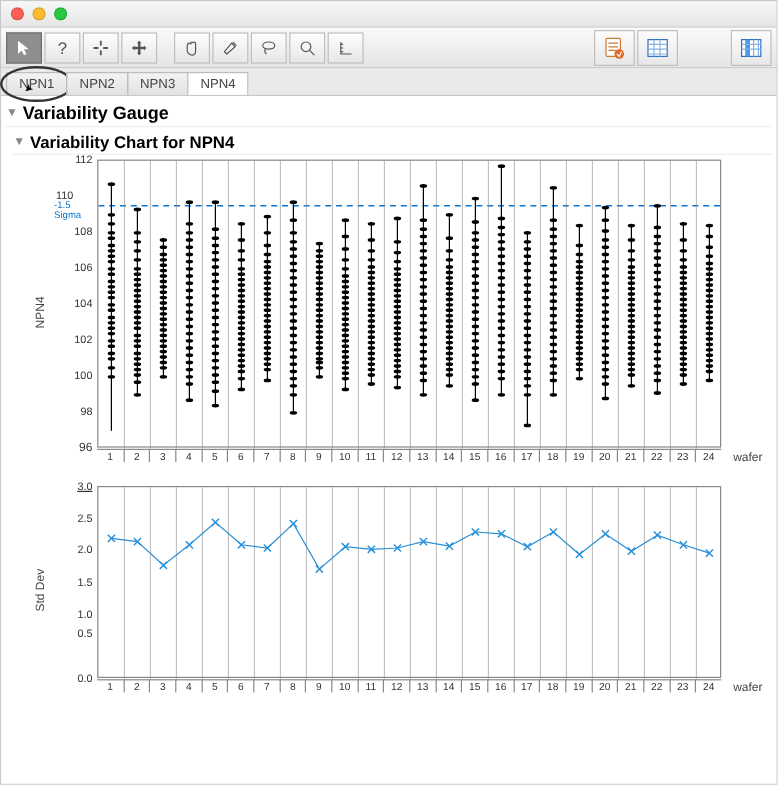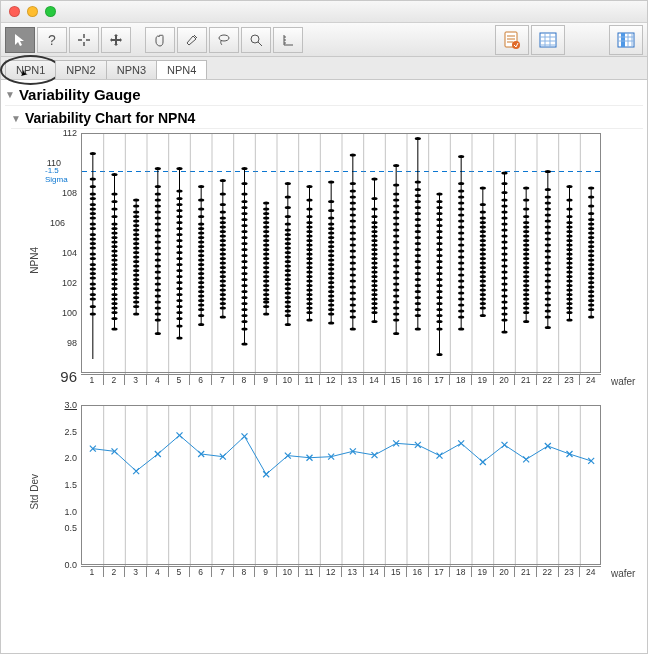--- a/index.html
+++ b/index.html
@@ -259,26 +259,26 @@
       </div>
 
       <div class="chart-block">
 
         <div class="chart-row" style="align-items:stretch">
           <div style="display:flex;flex-direction:column;justify-content:center;width:16px">
             <div class="axis-label-v">NPN4</div>
           </div>
           <div id="ytick-col-1" style="width:36px;position:relative">
               <div style="position: absolute; right: 2px; font-size: 8px; color: rgb(11, 118, 209); top: 32.5px;">-1.5 Sigma</div>
-              <div style="position: absolute; right: 4px; font-size: 15px; color: rgb(51, 51, 51); top: 235px;">96</div>
+              <div style="position: absolute; right: 4px; font-size: 10px; color: rgb(51, 51, 51); top: 235px;">96</div>
               <div style="position: absolute; right: 4px; font-size: 9px; color: rgb(51, 51, 51); top: 205px;">98</div>
               <div style="position: absolute; right: 4px; font-size: 9px; color: rgb(51, 51, 51); top: 175px;">100</div>
               <div style="position: absolute; right: 4px; font-size: 9px; color: rgb(51, 51, 51); top: 145px;">102</div>
               <div style="position: absolute; right: 4px; font-size: 9px; color: rgb(51, 51, 51); top: 115px;">104</div>
-              <div style="position: absolute; right: 16px; font-size: 9px; color: rgb(51, 51, 51); top: 85px;">106</div>
+              <div style="position: absolute; right: 4px; font-size: 9px; color: rgb(51, 51, 51); top: 85px;">106</div>
               <div style="position: absolute; right: 4px; font-size: 9px; color: rgb(51, 51, 51); top: 55px;">108</div>
               <div style="position: absolute; right: 20px; font-size: 9px; color: rgb(51, 51, 51); top: 25px;">110</div>
               <div style="position: absolute; right: 4px; font-size: 9px; color: rgb(51, 51, 51); top: -5px;">112</div>
             </div>
           <div>
             <div class="chart-box" style="width:520px;height:240px">
               <svg id="chart1" width="520" height="240">
                   <line x1="0" y1="37.5" x2="520" y2="37.5" class="sigma-line"></line>
                   <line x1="10.833333333333334" y1="19.499999999999943" x2="10.833333333333334" y2="225" class="vline"></line>
                   <ellipse cx="10.833333333333334" cy="180" rx="3.1" ry="1.6" class="pt"></ellipse>

